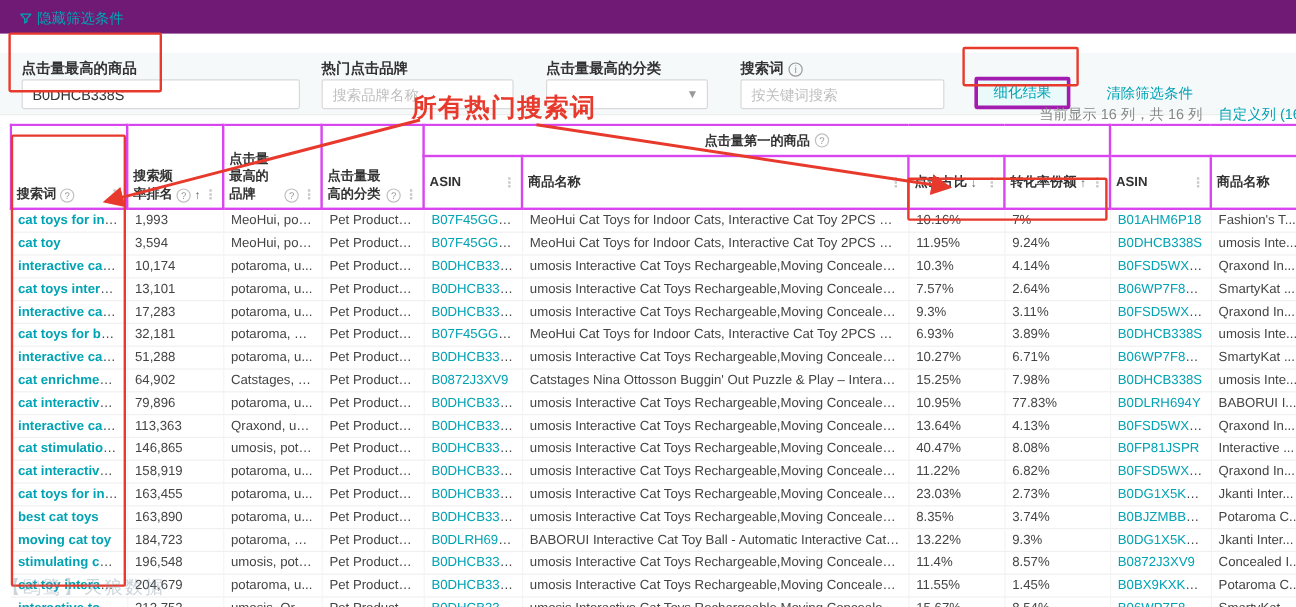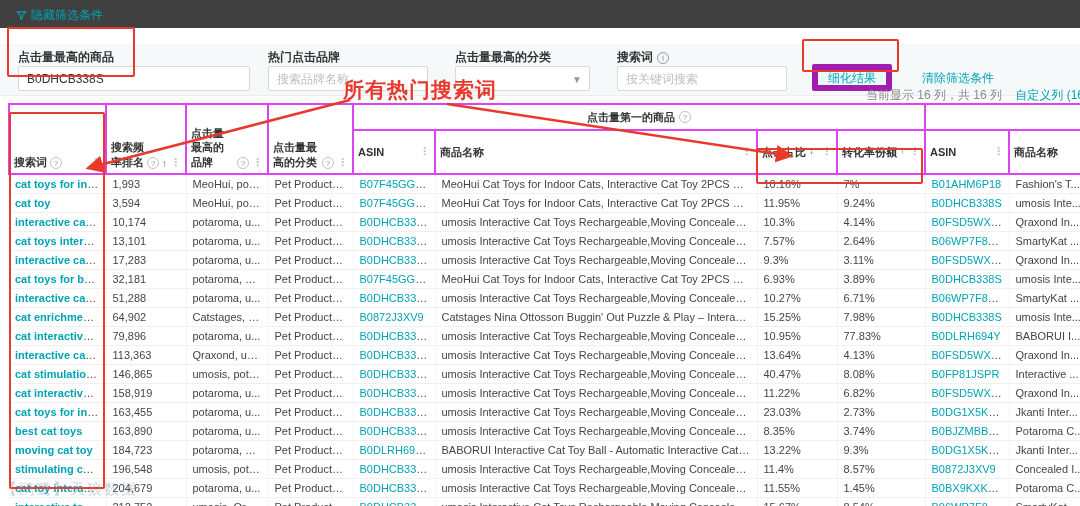--- a/index.html
+++ b/index.html
@@ -4,21 +4,21 @@
 <style>
   * { box-sizing: border-box; margin: 0; padding: 0; }
   html,body { width:1080px; height:506px; overflow:hidden; }
   body {
     font-family: "Liberation Sans", "DejaVu Sans", sans-serif;
     background:#fff; position:relative; font-size:12px; color:#333;
   }
   a { text-decoration:none; cursor:pointer; }
 
   
-  .topbar { position:absolute; top:0; left:0; right:0; height:28px; background:#404040; }
+  .topbar { position:absolute; top:0; left:0; right:0; height:28px; background:#701a75; }
   .hide-filters { position:absolute; left:16px; top:7px; color:#00a3b4; font-size:12px; display:flex; align-items:center; gap:4px; }
   .hide-filters svg { display:block; }
 
   
   .filterband { position:absolute; top:28px; left:0; right:0; height:52px; background:#f6f9fa; border-bottom:1px solid #ededed;margin-top:16px; }
   .field { position:absolute; top:0; }
   .field label { position:absolute; top:5px; left:0; font-size:12px; color:#333; font-weight:700; white-space:nowrap; display:flex; align-items:center; gap:4px;}
   .field input, .field select {
     position:absolute; top:22px; left:0; height:25px; width:100%;
     border:1px solid #d9d9d9; border-radius:2px; background:#fff;
@@ -27,39 +27,39 @@
   }
   .field input::placeholder { color:#bfbfbf; }
   .field select { appearance:none; -webkit-appearance:none; color:#333; }
   .sel-arrow { position:absolute; right:8px; top:30px; color:#999; font-size:10px; pointer-events:none; }
   .info-circle {
     display:inline-block; width:12px; height:12px; border:1px solid #999; border-radius:50%;
     font-size:9px; line-height:11px; text-align:center; color:#999; font-weight:400;
   }
   .refine-btn {
     position:absolute; left:812px; top:20px; height:27px; width:80px;
-    background:#eafafb; color:#00a3b4; border:6px solid #a21caf; border-radius:2px;
+    background:#eafafb; color:#00a3b4; border:3px solid #a21caf; border-radius:2px;
     font-size:12px; cursor:pointer; font-family:"Liberation Sans",sans-serif;
   }
   .clear-link { position:absolute; left:922px; top:26px; color:#00a3b4; font-size:12px; white-space:nowrap; }
 
   
   .cols-info { position:absolute; top:87px; right:-4px; font-size:12px; white-space:nowrap; }
   .cols-info .gray { color:#888; }
   .cols-info .teal { color:#00a3b4; margin-left:10px; }
 
   
   .table-wrap { position:absolute; top:103px; left:8px; width:1072px; height:403px; overflow:hidden; }
   table { border-collapse:collapse; table-layout:fixed; width:1086px; font-size:11px; }
   thead th { background:#fff; border:2px solid #d946ef; font-weight:700; color:#333; text-align:left; padding:2px 4px; vertical-align:middle; }
   th.group-h { text-align:center; height:26px; font-size:11px; }
   th.group-empty { height:26px; }
   tr.col-row th { height:44px; }
   th.th-span { vertical-align:bottom; }
-  .hcell { display:flex; align-items:flex-start; gap:3px; }
+  .hcell { display:flex; align-items:flex-end; gap:3px; }
   .hcell.bottom { align-items:flex-end; padding-bottom:2px; }
   .hlabel { white-space:normal; line-height:1.3; }
   .hlabel.nowrap { white-space:nowrap; }
   .q {
     display:inline-block; flex:0 0 auto; width:12px; height:12px; border:1px solid #c0c0c0; border-radius:50%;
     font-size:8px; line-height:11px; text-align:center; color:#999; font-weight:400;
   }
   .kebab { margin-left:auto; color:#c9c9c9; font-size:11px; cursor:pointer; flex:0 0 auto; }
   .sort { color:#666; font-size:10px; flex:0 0 auto; cursor:pointer; }
   .ghcell { display:flex; align-items:center; justify-content:center; gap:4px; }

